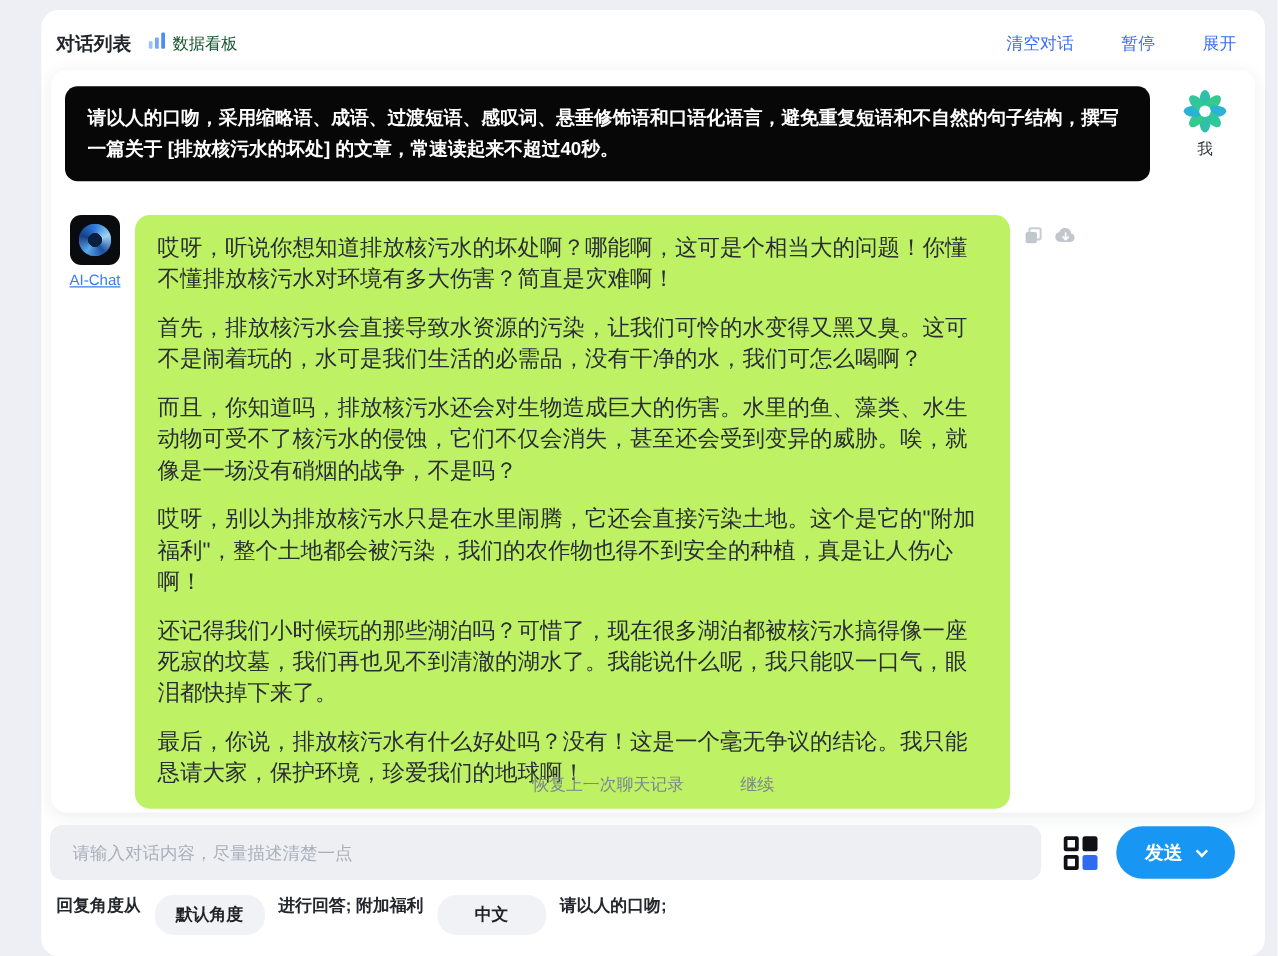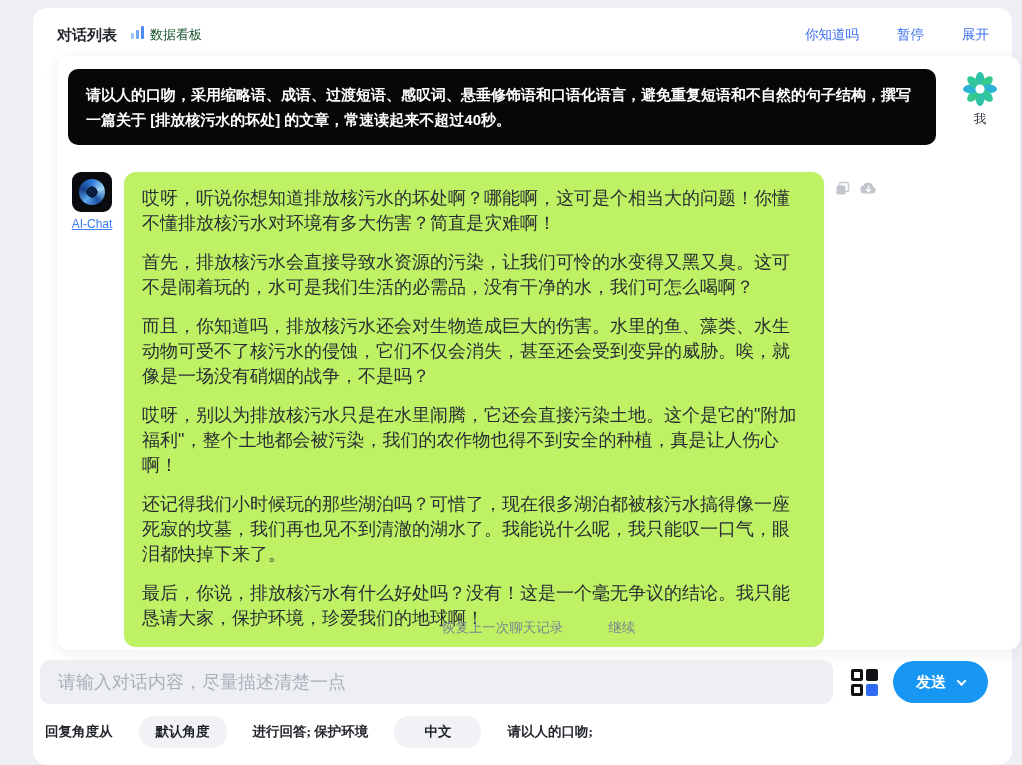--- a/index.html
+++ b/index.html
@@ -8,34 +8,34 @@
     background:#edeff4;
     font-family:"Liberation Sans","DejaVu Sans",sans-serif;
     position:relative; overflow:hidden;
     color:#22262c;
   }
   .card {
     position:absolute; left:33px; top:8px; width:979px; height:757px;
     background:#ffffff; border-radius:14px;
   }
   
-  .header { position:absolute; top:10px; left:24px; right:23px; height:34px; display:flex; align-items:center; }
+  .header { position:absolute; top:10px; left:12px; right:23px; height:34px; display:flex; align-items:center; }
   .header .title { font-size:15px; font-weight:700; color:#21252b; }
   .dash { margin-left:14px; display:flex; align-items:flex-start; gap:6px; color:#14532d; font-size:13px; cursor:pointer; }
   .header .spacer { flex:1; }
   .head-links { display:flex; gap:38px; }
   .head-link { color:#3a6ef0; font-size:13.5px; cursor:pointer; }
   .bar-icon { display:inline-flex; align-items:flex-end; gap:2px; height:13px; }
   .bar-icon i { display:block; width:3px; border-radius:1px; background:#74a7f5; }
   .bar-icon i:nth-child(1){height:6px;background:#9cc3f7;}
   .bar-icon i:nth-child(2){height:9px;background:#74a7f5;}
   .bar-icon i:nth-child(3){height:13px;background:#4f8cf0;}
   
   .chat-panel {
-    position:absolute; left:24px; top:48px; width:963px; height:594px;
+    position:absolute; left:8px; top:48px; width:963px; height:594px;
     background:#fff; border-radius:12px;
     box-shadow:0 3px 14px rgba(25,35,60,.08);
     overflow:hidden;
   }
   .user-row { display:flex; padding:13px 20px 0 11px; }
   .user-bubble {
     flex:1; background:#070708; color:#fff; font-weight:700;
     border-radius:10px; padding:13px 18px; font-size:15px; line-height:25px;
     margin-right:24px;
   }
@@ -81,39 +81,39 @@
   .restore-row {
     position:absolute; left:0; right:0; bottom:13px;
     display:flex; justify-content:center; gap:45px;
     color:#7d8591; font-size:13.5px;
   }
   .restore-row span { cursor:pointer; }
   
   .composer { position:absolute; top:652px; left:7px; width:965px; height:44px; display:flex; align-items:center; }
   .chat-input {
     width:793px; height:44px; background:#edeff2; border:none; outline:none;
-    border-radius:10px; padding:0 18px; font-size:18px; color:#30343b;
+    border-radius:10px; padding:0 18px; font-size:14px; color:#30343b;
     font-family:inherit;
   }
   .chat-input::placeholder { color:#a9b0bb; }
   .qr { margin-left:18px; width:27px; height:27px; display:grid; grid-template-columns:12px 12px; grid-template-rows:12px 12px; gap:3px; cursor:pointer; }
   .qr i { display:block; border-radius:2px; }
   .qr .q-tl { border:3px solid #101114; }
   .qr .q-tr { background:#101114; }
   .qr .q-bl { border:3px solid #101114; }
   .qr .q-br { background:#2e6bf0; }
   .send-btn {
     margin-left:15px; width:95px; height:42px; border-radius:21px;
     background:#1797f3; color:#fff; border:none; cursor:pointer;
     font-weight:700; font-size:15px; font-family:inherit;
     display:flex; align-items:center; justify-content:center; gap:12px;
   }
   .send-chev { width:7px; height:7px; border-right:2px solid #fff; border-bottom:2px solid #fff; transform:rotate(45deg) translate(-1px,-1px); }
   
-  .settings { position:absolute; top:708px; left:12px; display:flex; align-items:center; gap:26px; font-size:13.5px; color:#23262c; font-weight:700;font-family:Liberation Serif, serif; }
+  .settings { position:absolute; top:708px; left:12px; display:flex; gap:11px; font-size:13.5px; color:#23262c; font-weight:700; }
   .settings .plain { font-weight:700; }
   .set-pill { background:#f1f2f5; border-radius:15px; padding:7px 17px; font-weight:700; color:#1e2126; cursor:pointer; }
   .set-pill.wide { padding:7px 30px; }
 </style>
 </head>
 <body>
 
 <div class="card">
 
   <div class="header">
@@ -121,21 +121,21 @@
     <span class="dash">
       <span class="bar-icon">
           <i></i>
           <i></i>
           <i></i>
         </span>
       <span>数据看板</span>
     </span>
     <span class="spacer"></span>
     <span class="head-links">
-      <span class="head-link">你知道吗</span>
+      <span class="head-link">清空对话</span>
       <span class="head-link">暂停</span>
       <span class="head-link">展开</span>
     </span>
   </div>
 
   <div class="chat-panel" style="position:absolute;">
 
     <div class="user-row">
       <div class="user-bubble">请以人的口吻，采用缩略语、成语、过渡短语、感叹词、悬垂修饰语和口语化语言，避免重复短语和不自然的句子结构，撰写一篇关于 [排放核污水的坏处] 的文章，常速读起来不超过40秒。</div>
       <div class="user-av-col">
@@ -242,18 +242,18 @@
     </span>
     <button class="send-btn">
       <span>发送</span>
       <span class="send-chev"></span>
     </button>
   </div>
 
   <div class="settings">
     <span class="plain">回复角度从</span>
     <span class="set-pill">默认角度</span>
-    <span class="plain">进行回答; 保护环境</span>
+    <span class="plain">进行回答; 附加福利</span>
     <span class="set-pill wide">中文</span>
     <span class="plain">请以人的口吻;</span>
   </div>
 
 </div>
 
 </body></html>

